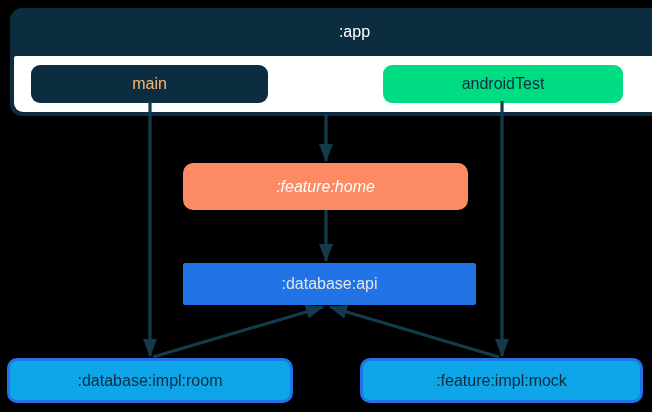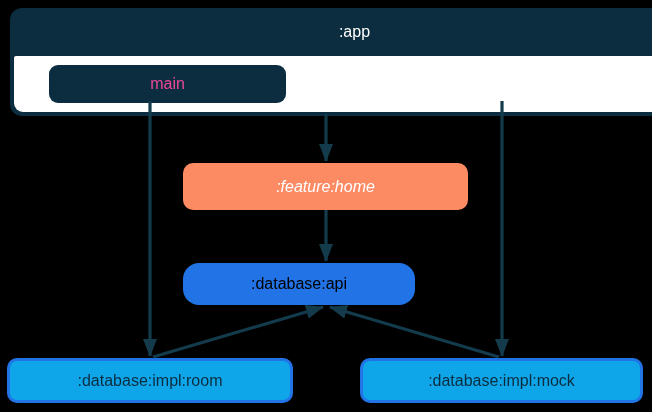--- a/index.html
+++ b/index.html
@@ -17,33 +17,33 @@
   .app-body{
     position:absolute;left:4px;right:4px;top:48px;bottom:4px;background:#fff;
     border-radius:2px 2px 9px 9px;
   }
   .node{
     position:absolute;display:flex;align-items:center;justify-content:center;
     font-size:16px;box-sizing:border-box;
   }
   .node-main{
     left:17px;top:9px;width:237px;height:38px;background:var(--navy);
-    color:#ec4899;border-radius:9px;margin-left:18px;
+    color:#fdba74;border-radius:9px;
   }
   .node-androidtest{
     left:369px;top:9px;width:240px;height:38px;background:var(--green);
     color:var(--navy);border-radius:9px;
   }
   .node-feature-home{
     left:183px;top:163px;width:285px;height:47px;background:var(--orange);
     color:#fff;border-radius:10px;font-style:italic;
   }
   .node-database-api{
-    left:183px;top:263px;width:232px;height:42px;background:var(--blue);
-    color:#000000;border-radius:16px;
+    left:183px;top:263px;width:293px;height:42px;background:var(--blue);
+    color:#e5e5e5;border-radius:2px;
   }
   .node-impl{
     top:358px;height:45px;background:#0ea5e9;color:var(--navy);
     border:3px solid var(--blue);border-radius:10px;
   }
   .node-impl-room{left:7px;width:286px;}
   .node-impl-mock{left:360px;width:283px;}
   .edges{position:absolute;left:0;top:0;width:652px;height:412px;pointer-events:none;}
   .edge{stroke:var(--arrow);stroke-width:3.2px;fill:none;}
   .edge-head{fill:var(--arrow);}
@@ -52,37 +52,40 @@
 <body>
 
 <div class="canvas">
 
   <div class="app-container">
     <div class="app-header">:app</div>
     <div class="app-body">
       <div class="node node-main">
         <span>main</span>
       </div>
+      <div class="node node-androidtest">
+        <span>androidTest</span>
+      </div>
     </div>
   </div>
 
   <div class="node node-feature-home">
     <span>:feature:home</span>
   </div>
 
   <div class="node node-database-api">
     <span>:database:api</span>
   </div>
 
   <div class="node node-impl node-impl-room">
     <span>:database:impl:room</span>
   </div>
 
   <div class="node node-impl node-impl-mock">
-    <span>:database:impl:mock</span>
+    <span>:feature:impl:mock</span>
   </div>
 
   <svg class="edges" viewBox="0 0 652 412" xmlns="http://www.w3.org/2000/svg">
     <defs>
       <marker id="ah" viewBox="0 0 18 14" refX="17" refY="7" markerWidth="18" markerHeight="14" orient="auto" markerUnits="userSpaceOnUse">
         <path class="edge-head" d="M0,0 L18,7 L0,14 Z"></path>
       </marker>
     </defs>
 
     <line class="edge" x1="326" y1="114" x2="326" y2="161" marker-end="url(#ah)"></line>

